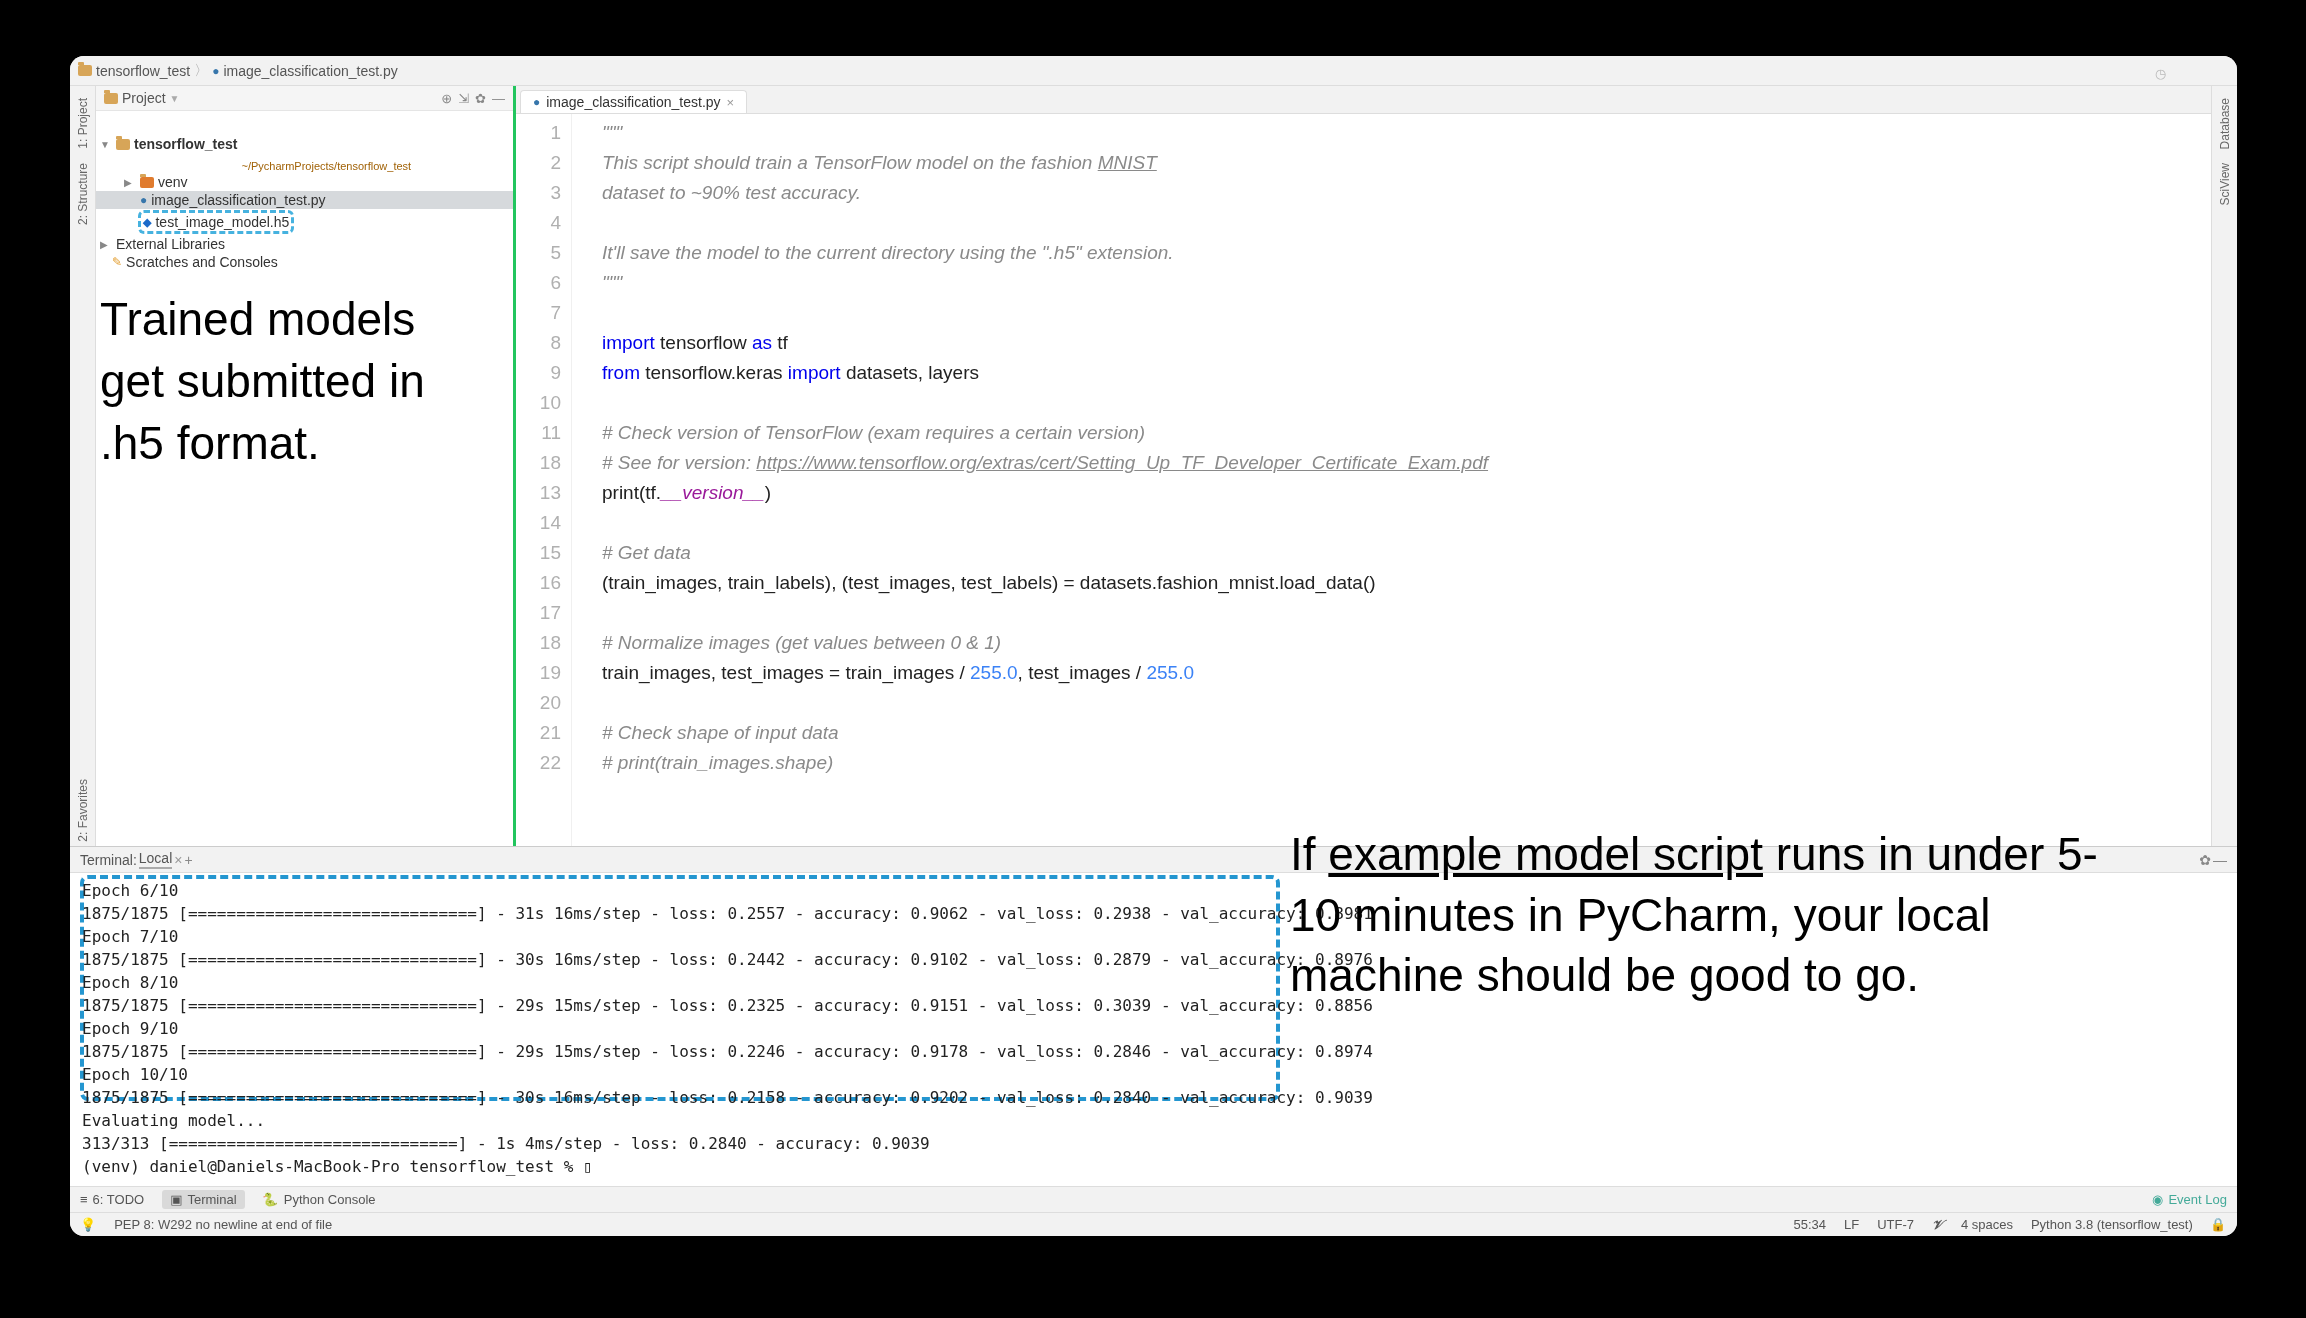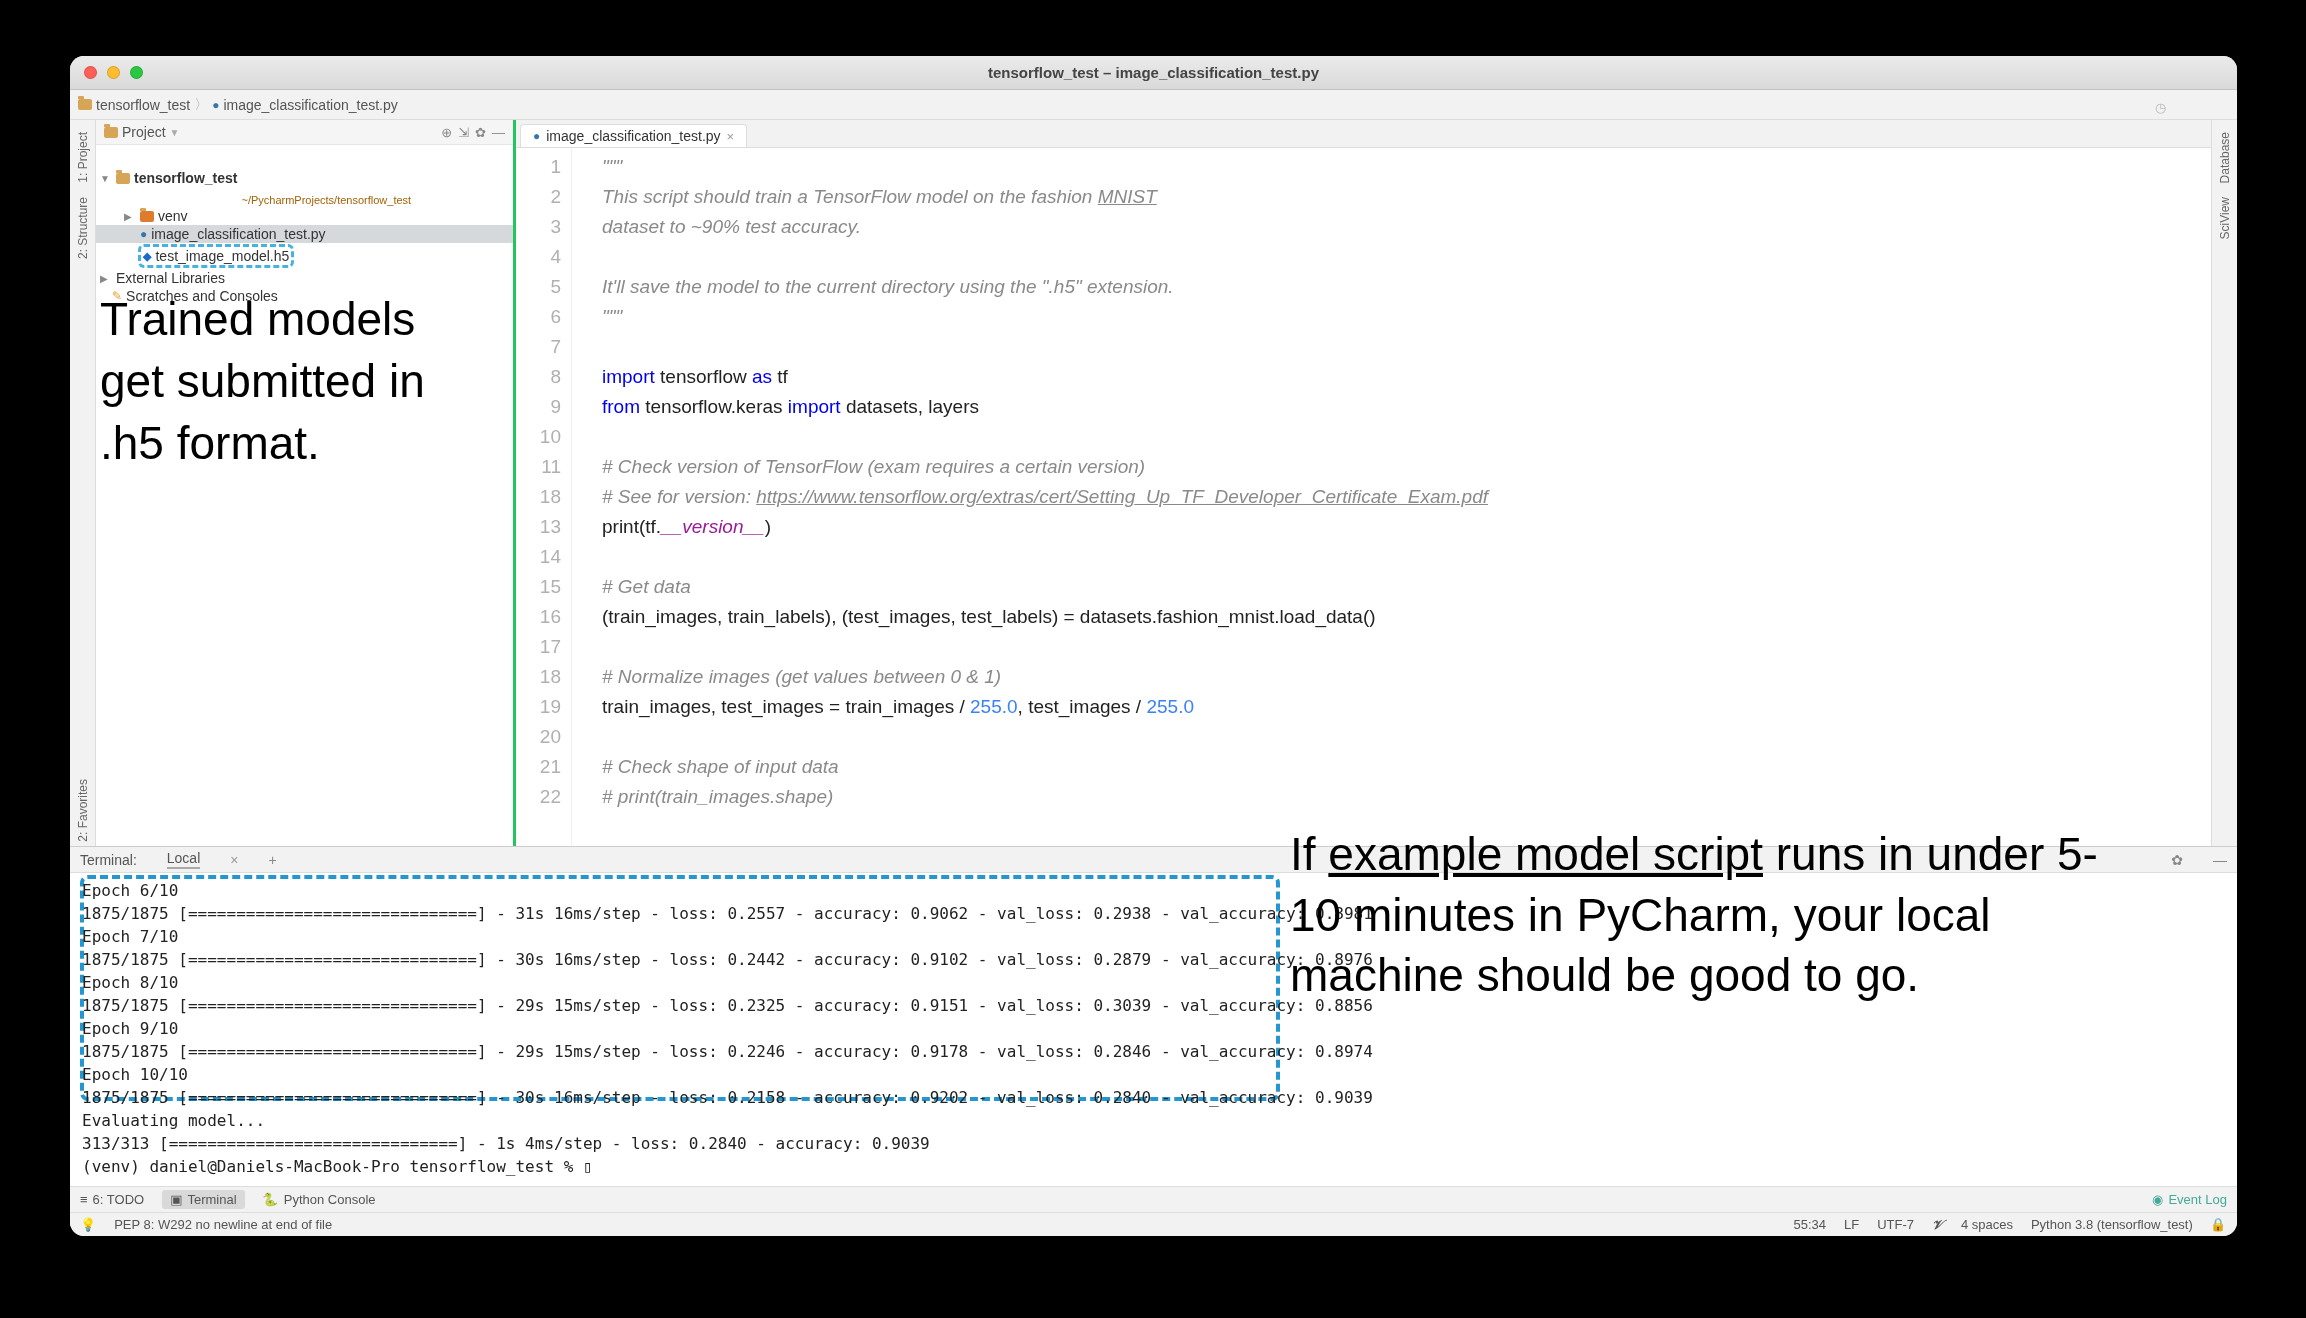--- a/index.html
+++ b/index.html
@@ -35,21 +35,21 @@
   .code-view { flex: 1; display: flex; background: #fff; overflow: hidden; font-family: "SF Mono","Menlo","Consolas",monospace; font-size: 19px; }
   .gutter { width: 56px; text-align: right; padding: 4px 10px 0 0; color: #b0b0b0; user-select: none; line-height: 30px; background: #fff; border-right: 1px solid #f0f0f0; }
   .codelines { padding: 4px 0 0 30px; line-height: 30px; white-space: pre; color: #222; }
   .c-str { color: #8a8a8a; font-style: italic; }
   .c-cmt { color: #8a8a8a; font-style: italic; }
   .c-kw { color: #0000ee; }
   .c-num { color: #3b82f6; }
   .c-dunder { color: #9a1a9a; font-style: italic; }
   .c-link { text-decoration: underline; }
   .terminal-pane { height: 340px; display: flex; flex-direction: column; border-top: 1px solid #ccc; }
-  .term-head { height: 26px; background: #f2f2f2; display: flex; align-items: center; padding: 0 10px; gap: 30px; font-size: 14px; color: #555; border-bottom: 1px solid #ddd; }
+  .term-head { height: 26px; background: #f2f2f2; display: flex; align-items: center; padding: 0 10px; gap: 2px; font-size: 14px; color: #555; border-bottom: 1px solid #ddd; }
   .term-head .spacer { flex: 1; }
   .term-body { flex: 1; background: #fff; position: relative; overflow: hidden; }
   .term-text { position: absolute; left: 12px; top: 6px; font-family: "SF Mono","Menlo","Consolas",monospace; font-size: 16px; line-height: 23px; color: #222; white-space: pre; }
   .term-highlight { position: absolute; left: 10px; top: 2px; width: 1200px; height: 226px; border: 4px dashed #2496d0; border-radius: 8px; pointer-events: none; }
   .bottom-tabs { height: 26px; background: #f2f2f2; border-top: 1px solid #ddd; display: flex; align-items: center; padding: 0 10px; gap: 18px; font-size: 13px; color: #555; }
   .bottom-tabs .btab { display: flex; align-items: center; gap: 5px; }
   .btab.active { background: #d9d9d9; padding: 2px 8px; border-radius: 3px; }
   .bottom-tabs .spacer { flex: 1; }
   .statusbar { height: 24px; background: #f2f2f2; border-top: 1px solid #ddd; display: flex; align-items: center; padding: 0 10px; font-size: 13px; color: #555; gap: 18px; }
   .statusbar .spacer { flex: 1; }
@@ -60,28 +60,20 @@
   .folder-ic { width: 14px; height: 11px; display: inline-block; background: #d7a558; border-radius: 2px; position: relative; }
   .folder-ic::before { content: ""; position: absolute; top: -3px; left: 0; width: 6px; height: 3px; background: #d7a558; border-radius: 1px 1px 0 0; }
   .py-ic { color: #3776ab; font-size: 12px; font-weight: bold; }
   .h5-ic { color: #1b6ac9; font-size: 11px; font-weight: bold; }
 </style>
 </head>
 <body>
 
 <div class="ide-window">
 
-  <div class="titlebar">
-    <div class="traffic-lights">
-      <div class="tl red"></div>
-      <div class="tl yellow"></div>
-      <div class="tl green"></div>
-    </div>
-    <div class="winTitle">tensorflow_test – image_classification_test.py</div>
-  </div>
 
   <div class="crumbs">
     <div class="crumbs-left">
       <span class="folder-ic"></span>
       <span>tensorflow_test</span>
       <span style="color:#aaa;">〉</span>
       <span class="py-ic">●</span>
       <span>image_classification_test.py</span>
     </div>
     <div class="crumbs-right">

